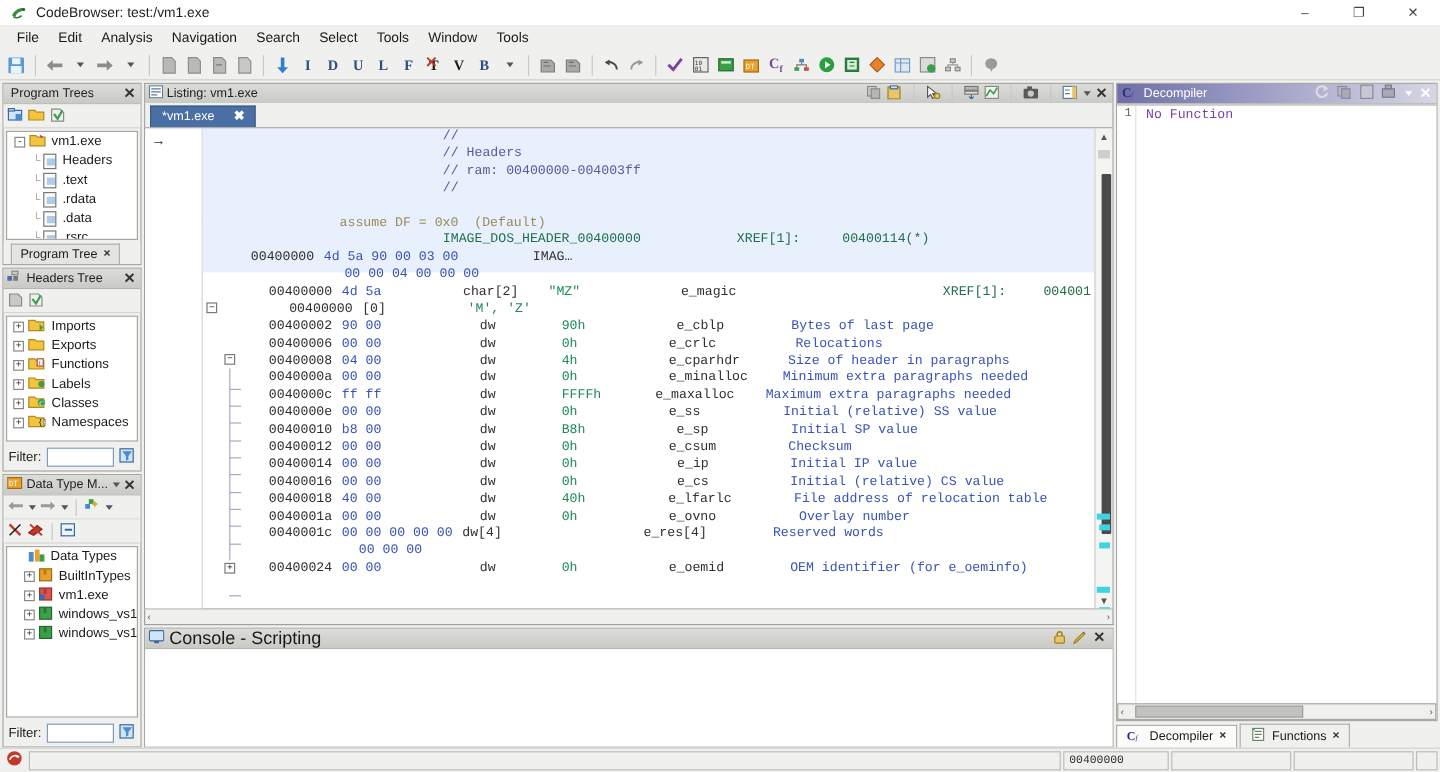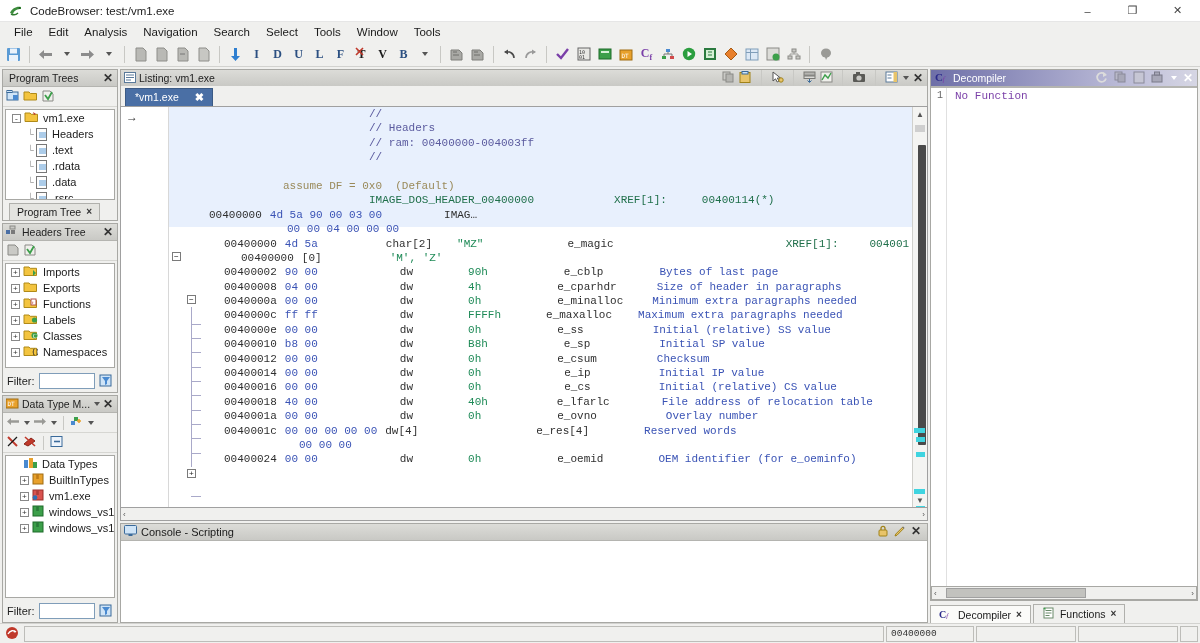--- a/index.html
+++ b/index.html
@@ -133,21 +133,21 @@
   .dec-tabs { height:20px; display:flex; align-items:flex-end; gap:2px; flex:0 0 20px; }
   .dtab { display:flex; align-items:center; gap:5px; padding:2px 8px; font-size:10.5px;
           background:#f0f0ee; border:1px solid #b0b0ac; border-bottom:none; }
   .dtab.sel { background:#fbfbf9; }
 
   
   .console { height:100px; flex:0 0 100px; display:flex; flex-direction:column;
              border:1px solid #a8a8a4; background:#fff; margin:2px 2px 0 2px; }
   .chead { height:17px; display:flex; align-items:center; padding:0 3px; flex:0 0 17px;
            background:linear-gradient(to bottom,#dcdcd8,#c9c9c5); border-bottom:1px solid #b4b4b0; }
-  .chead .ptitle { font-size:11px; margin-left:4px; }
+  .chead .ptitle { font-size:15px; margin-left:4px; }
   .cbody { flex:1 1 auto; background:#fff; }
 
   
   .statusbar { height:20px; flex:0 0 20px; display:flex; align-items:center; gap:2px;
                padding:1px 2px; background:#f0f0ee; border-top:1px solid #d2d2cf; }
   .st-main { flex:1 1 auto; height:16px; background:#f0f0ee; border:1px solid #bdbdb9; }
   .st-cell { height:16px; background:#f0f0ee; border:1px solid #bdbdb9; display:flex; align-items:center;
              padding:0 4px; font-family:"Liberation Mono", monospace; font-size:9.5px; color:#333; }
 </style>
 </head>
@@ -754,20 +754,21 @@
               <span class="crow"><span class="c-cmt" style="padding-left:200px">//</span></span>
               <span class="crow"><span></span></span>
               <span class="crow"><span class="c-asm" style="padding-left:114px">assume DF = 0x0  (Default)</span></span>
               <span class="crow"><span class="c-lbl" style="padding-left:200px">IMAGE_DOS_HEADER_00400000</span><span class="c-xref" style="padding-left:80px">XREF[1]:</span><span class="c-xref" style="padding-left:35px">00400114(*)</span></span>
               <span class="crow"><span class="c-addr" style="padding-left:40px">00400000</span><span class="c-bytes" style="padding-left:8px">4d 5a 90 00 03 00</span><span class="c-mnem" style="padding-left:62px">IMAG…</span></span>
               <span class="crow"><span class="c-bytes" style="padding-left:118px">00 00 04 00 00 00</span></span>
               <span class="crow"><span class="c-addr" style="padding-left:55px">00400000</span><span class="c-bytes" style="padding-left:8px">4d 5a</span><span class="c-type" style="padding-left:68px">char[2]</span><span class="c-str" style="padding-left:25px">"MZ"</span><span class="c-fld" style="padding-left:84px">e_magic</span><span class="c-xref" style="padding-left:172px">XREF[1]:</span><span class="c-xref" style="padding-left:31px">004001</span></span>
               <span class="crow"><span class="c-addr" style="padding-left:72px">00400000</span><span class="c-addr" style="padding-left:8px">[0]</span><span class="c-str" style="padding-left:68px">'M', 'Z'</span></span>
 
               <span class="crow"><span class="c-addr" style="padding-left:55px">00400002</span><span class="c-bytes" style="padding-left:8px">90 00</span><span class="c-mnem" style="padding-left:82px">dw</span><span class="c-val" style="padding-left:55px">90h</span><span class="c-fld" style="padding-left:76px">e_cblp</span><span class="c-eol" style="padding-left:56px">Bytes of last page</span></span>
+              <span class="crow"><span class="c-addr" style="padding-left:55px">00400006</span><span class="c-bytes" style="padding-left:8px">00 00</span><span class="c-mnem" style="padding-left:82px">dw</span><span class="c-val" style="padding-left:55px">0h</span><span class="c-fld" style="padding-left:76px">e_crlc</span><span class="c-eol" style="padding-left:66px">Relocations</span></span>
               <span class="crow"><span class="c-addr" style="padding-left:55px">00400008</span><span class="c-bytes" style="padding-left:8px">04 00</span><span class="c-mnem" style="padding-left:82px">dw</span><span class="c-val" style="padding-left:55px">4h</span><span class="c-fld" style="padding-left:76px">e_cparhdr</span><span class="c-eol" style="padding-left:40px">Size of header in paragraphs</span></span>
               <span class="crow"><span class="c-addr" style="padding-left:55px">0040000a</span><span class="c-bytes" style="padding-left:8px">00 00</span><span class="c-mnem" style="padding-left:82px">dw</span><span class="c-val" style="padding-left:55px">0h</span><span class="c-fld" style="padding-left:76px">e_minalloc</span><span class="c-eol" style="padding-left:29px">Minimum extra paragraphs needed</span></span>
               <span class="crow"><span class="c-addr" style="padding-left:55px">0040000c</span><span class="c-bytes" style="padding-left:8px">ff ff</span><span class="c-mnem" style="padding-left:82px">dw</span><span class="c-val" style="padding-left:55px">FFFFh</span><span class="c-fld" style="padding-left:45px">e_maxalloc</span><span class="c-eol" style="padding-left:26px">Maximum extra paragraphs needed</span></span>
               <span class="crow"><span class="c-addr" style="padding-left:55px">0040000e</span><span class="c-bytes" style="padding-left:8px">00 00</span><span class="c-mnem" style="padding-left:82px">dw</span><span class="c-val" style="padding-left:55px">0h</span><span class="c-fld" style="padding-left:76px">e_ss</span><span class="c-eol" style="padding-left:69px">Initial (relative) SS value</span></span>
               <span class="crow"><span class="c-addr" style="padding-left:55px">00400010</span><span class="c-bytes" style="padding-left:8px">b8 00</span><span class="c-mnem" style="padding-left:82px">dw</span><span class="c-val" style="padding-left:55px">B8h</span><span class="c-fld" style="padding-left:76px">e_sp</span><span class="c-eol" style="padding-left:69px">Initial SP value</span></span>
               <span class="crow"><span class="c-addr" style="padding-left:55px">00400012</span><span class="c-bytes" style="padding-left:8px">00 00</span><span class="c-mnem" style="padding-left:82px">dw</span><span class="c-val" style="padding-left:55px">0h</span><span class="c-fld" style="padding-left:76px">e_csum</span><span class="c-eol" style="padding-left:60px">Checksum</span></span>
               <span class="crow"><span class="c-addr" style="padding-left:55px">00400014</span><span class="c-bytes" style="padding-left:8px">00 00</span><span class="c-mnem" style="padding-left:82px">dw</span><span class="c-val" style="padding-left:55px">0h</span><span class="c-fld" style="padding-left:83px">e_ip</span><span class="c-eol" style="padding-left:68px">Initial IP value</span></span>
               <span class="crow"><span class="c-addr" style="padding-left:55px">00400016</span><span class="c-bytes" style="padding-left:8px">00 00</span><span class="c-mnem" style="padding-left:82px">dw</span><span class="c-val" style="padding-left:55px">0h</span><span class="c-fld" style="padding-left:83px">e_cs</span><span class="c-eol" style="padding-left:68px">Initial (relative) CS value</span></span>
               <span class="crow"><span class="c-addr" style="padding-left:55px">00400018</span><span class="c-bytes" style="padding-left:8px">40 00</span><span class="c-mnem" style="padding-left:82px">dw</span><span class="c-val" style="padding-left:55px">40h</span><span class="c-fld" style="padding-left:69px">e_lfarlc</span><span class="c-eol" style="padding-left:52px">File address of relocation table</span></span>
               <span class="crow"><span class="c-addr" style="padding-left:55px">0040001a</span><span class="c-bytes" style="padding-left:8px">00 00</span><span class="c-mnem" style="padding-left:82px">dw</span><span class="c-val" style="padding-left:55px">0h</span><span class="c-fld" style="padding-left:76px">e_ovno</span><span class="c-eol" style="padding-left:69px">Overlay number</span></span>

